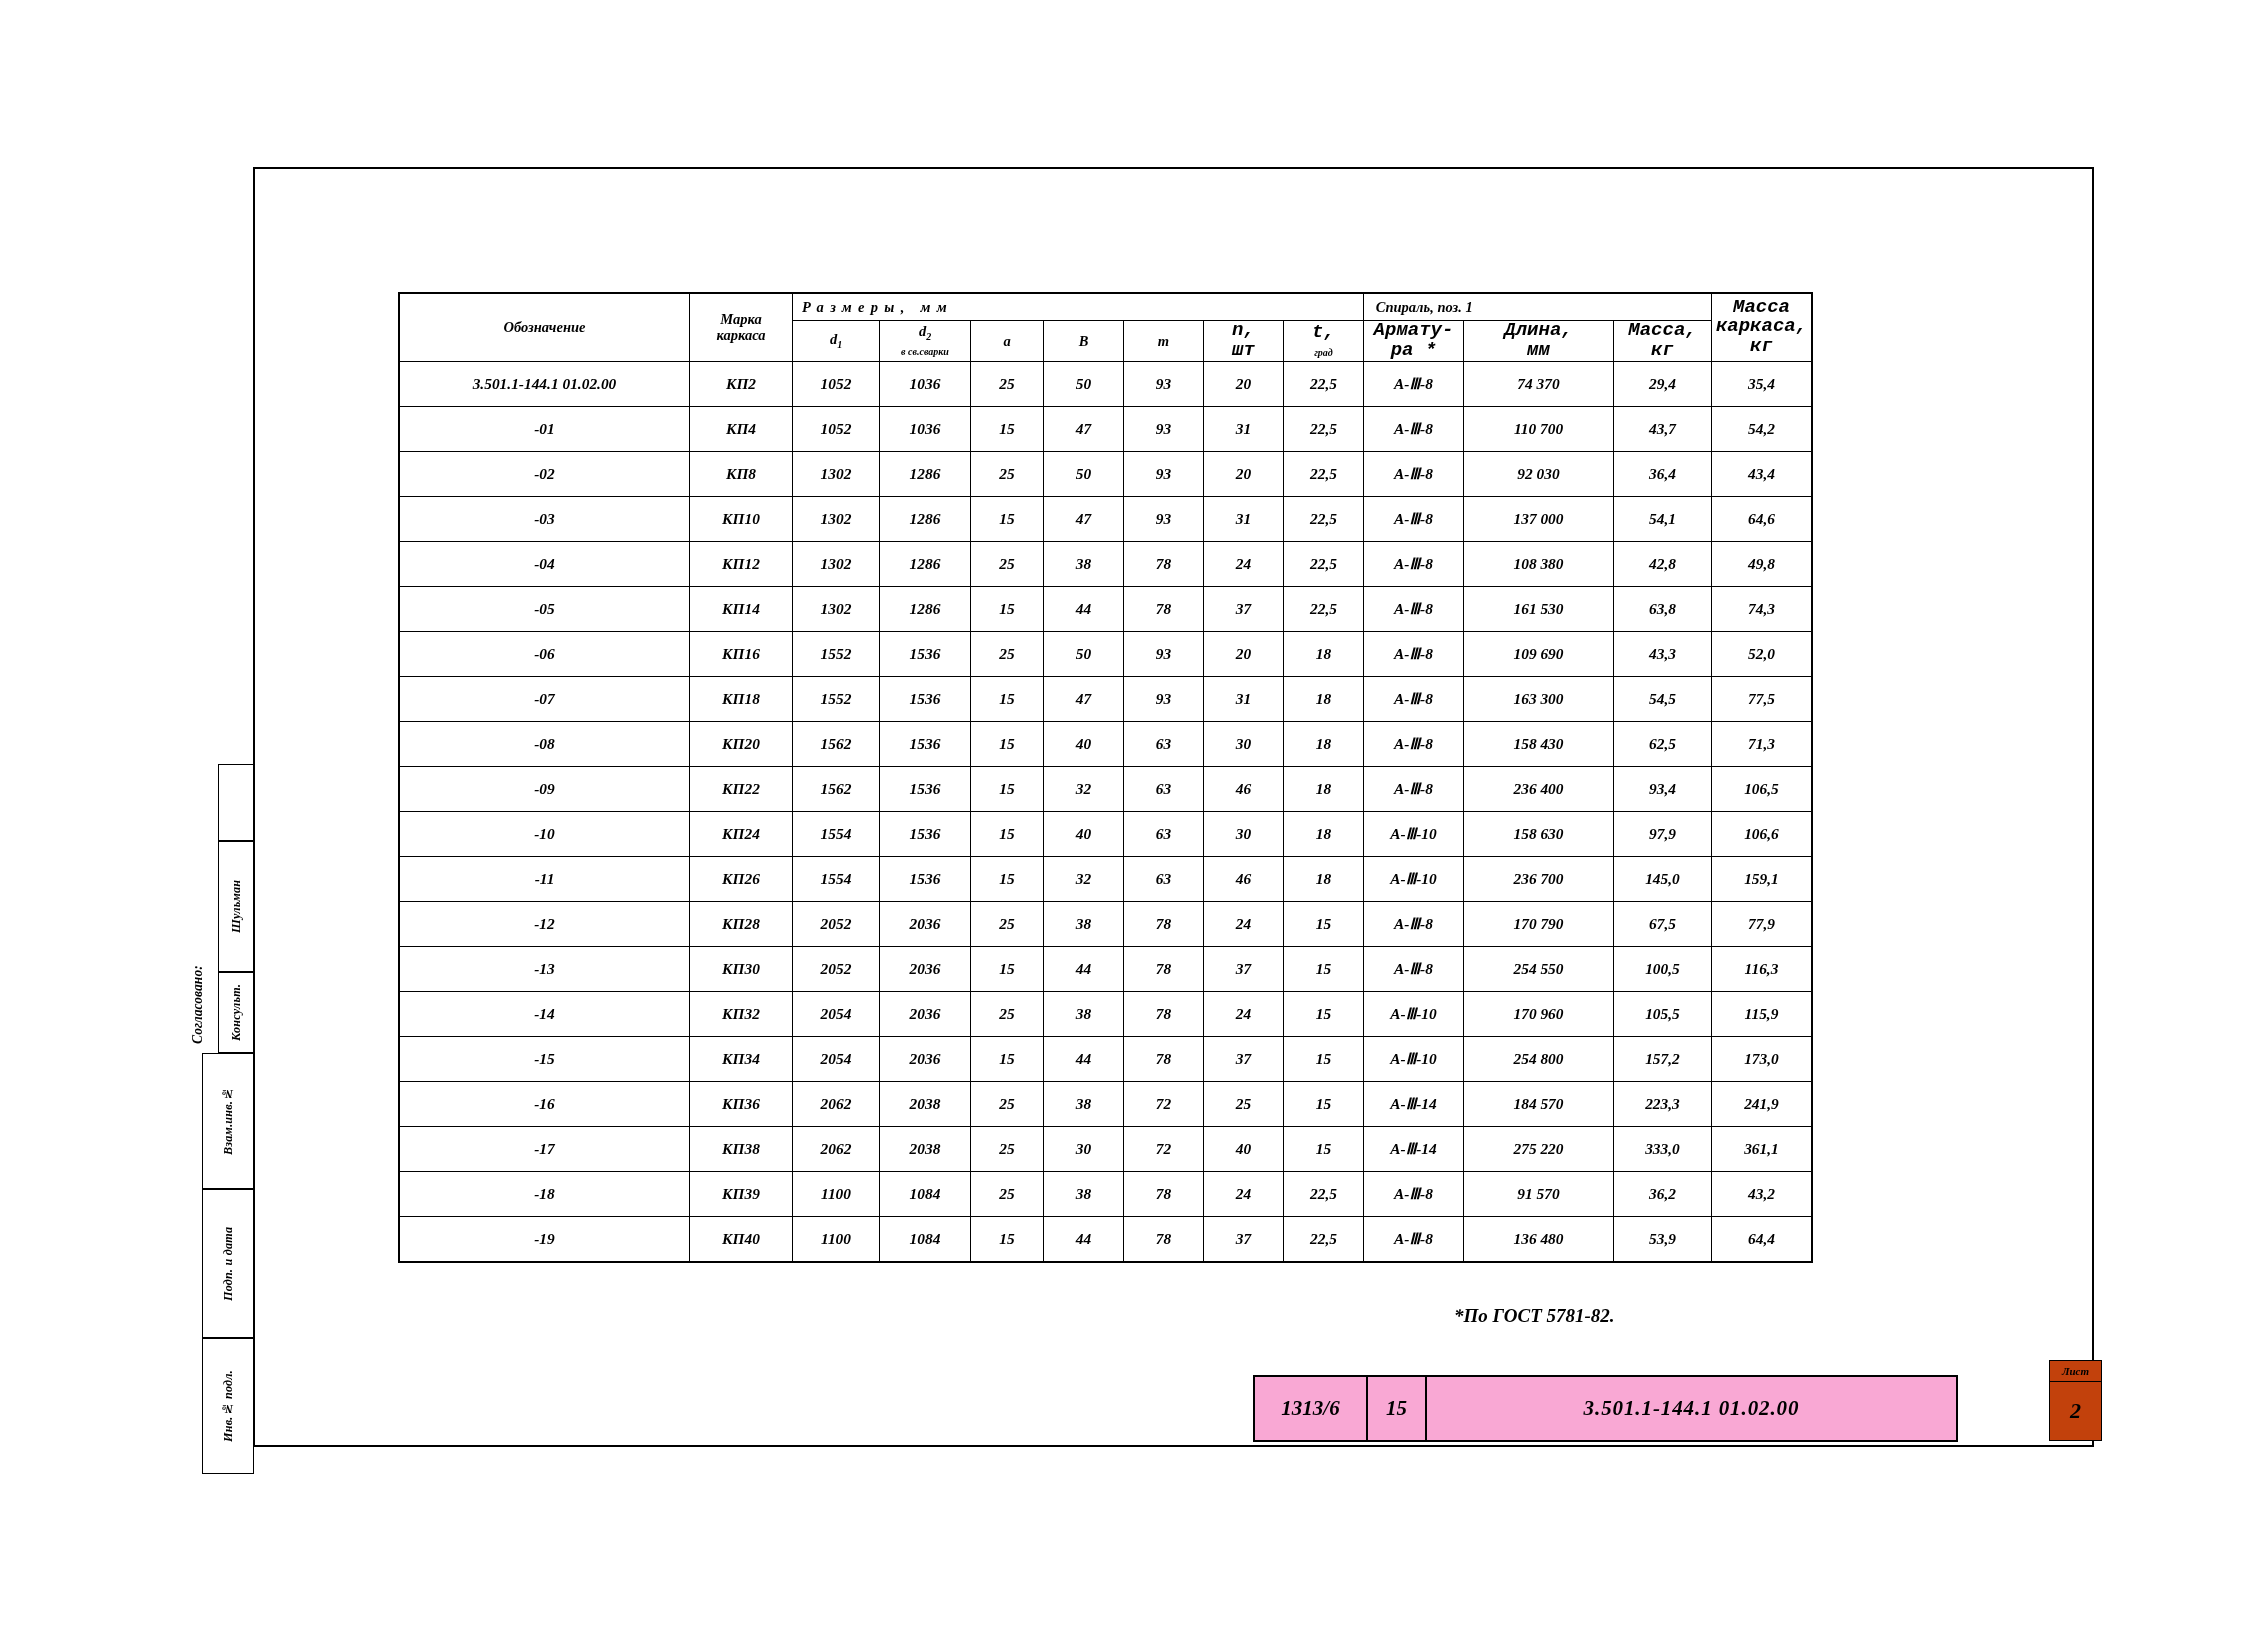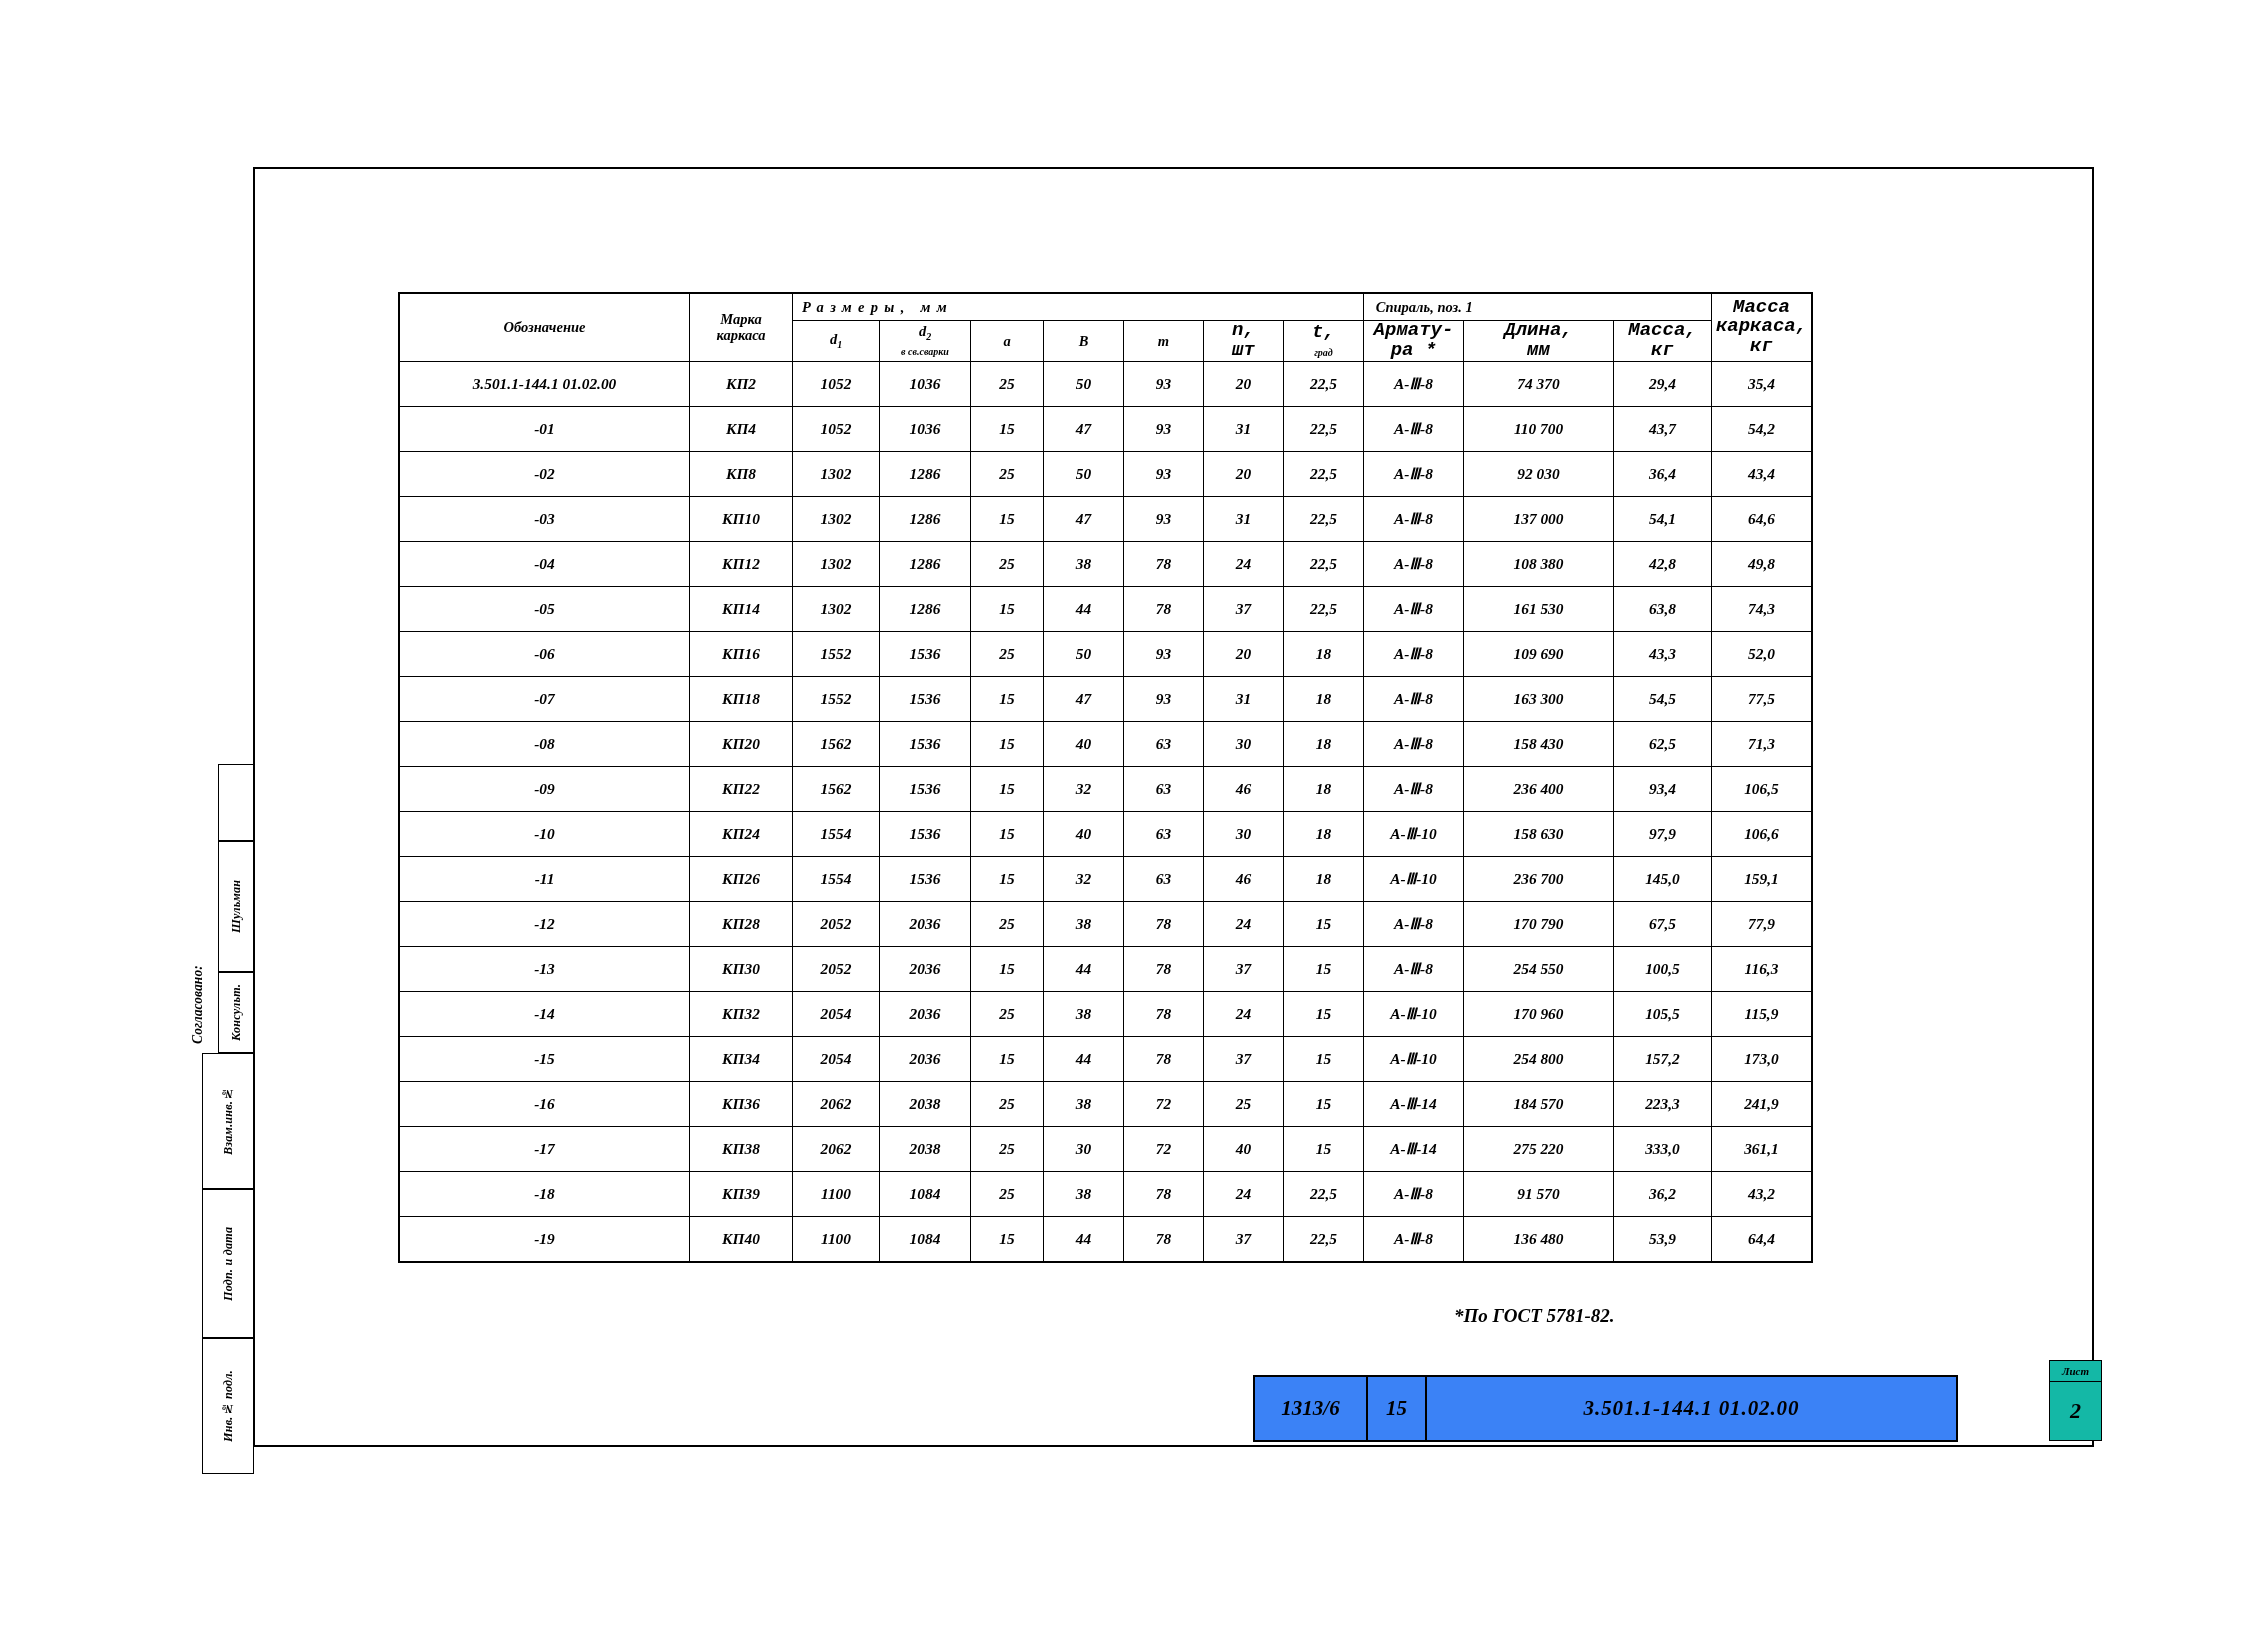--- a/index.html
+++ b/index.html
@@ -124,21 +124,21 @@
   }
 
   
   #title-block {
     position: absolute;
     left: 1253px; top: 1375px;
     height: 67px;
     display: flex;
     border: 2.3px solid #000;
     box-sizing: border-box;
-    background: #3b82f6;
+    background: #f9a8d4;
   }
   #title-block .tb-cell {
     border-right: 2.3px solid #000;
     display: flex;
     align-items: center;
     justify-content: center;
     font-family: "Liberation Serif", serif;
     font-style: italic;
     font-weight: 700;
     font-size: 21px;
@@ -148,21 +148,21 @@
   .tb-order { width: 113px; }
   .tb-num   { width: 59px; }
   .tb-code  { width: 529px; font-size: 22.6px; letter-spacing: 0.9px; }
 
   #sheet-num-box {
     position: absolute;
     left: 2049px; top: 1360px;
     width: 53px; height: 81px;
     border: 1.8px solid #000;
     box-sizing: border-box;
-    background: #14b8a6;
+    background: #c2410c;
     display: flex;
     flex-direction: column;
   }
   #sheet-num-box .sn-label {
     height: 20px;
     border-bottom: 1.8px solid #000;
     display: flex; align-items: center; justify-content: center;
     font-family: "Liberation Serif", serif;
     font-style: italic; font-weight: 700;
     font-size: 11px;

